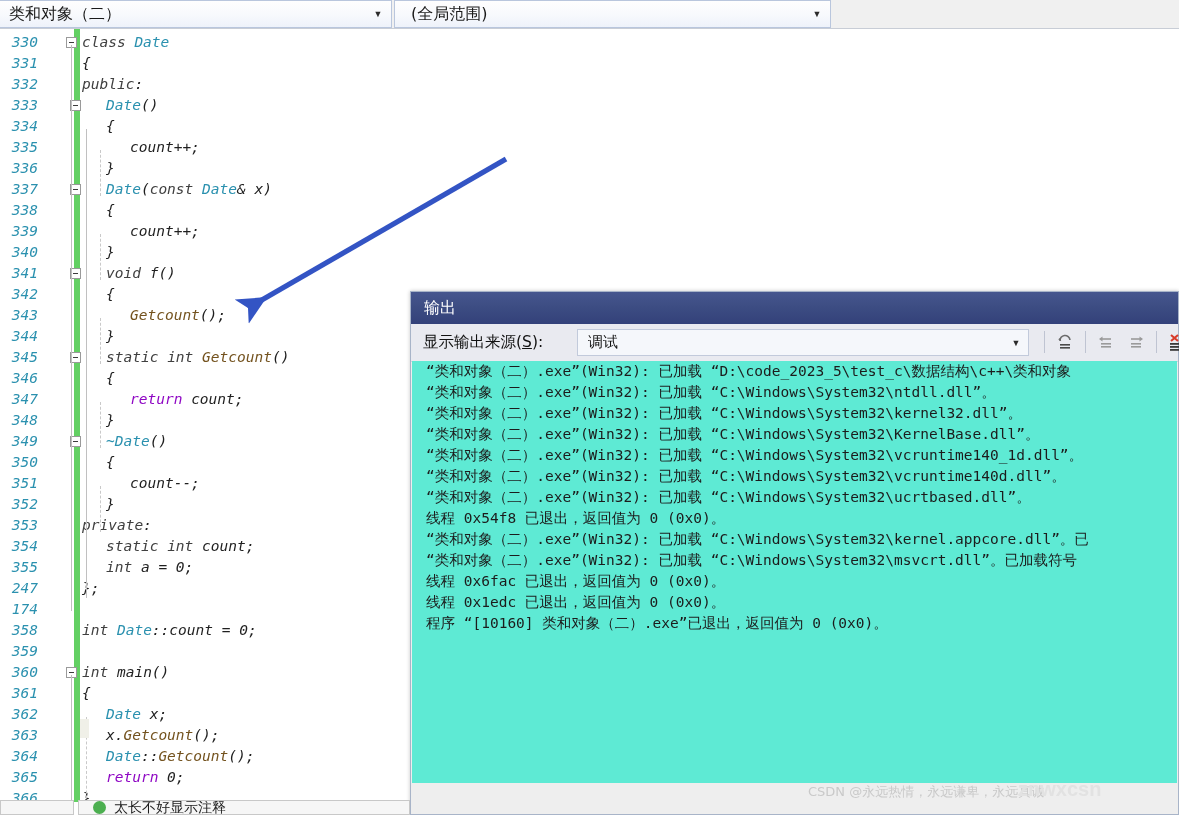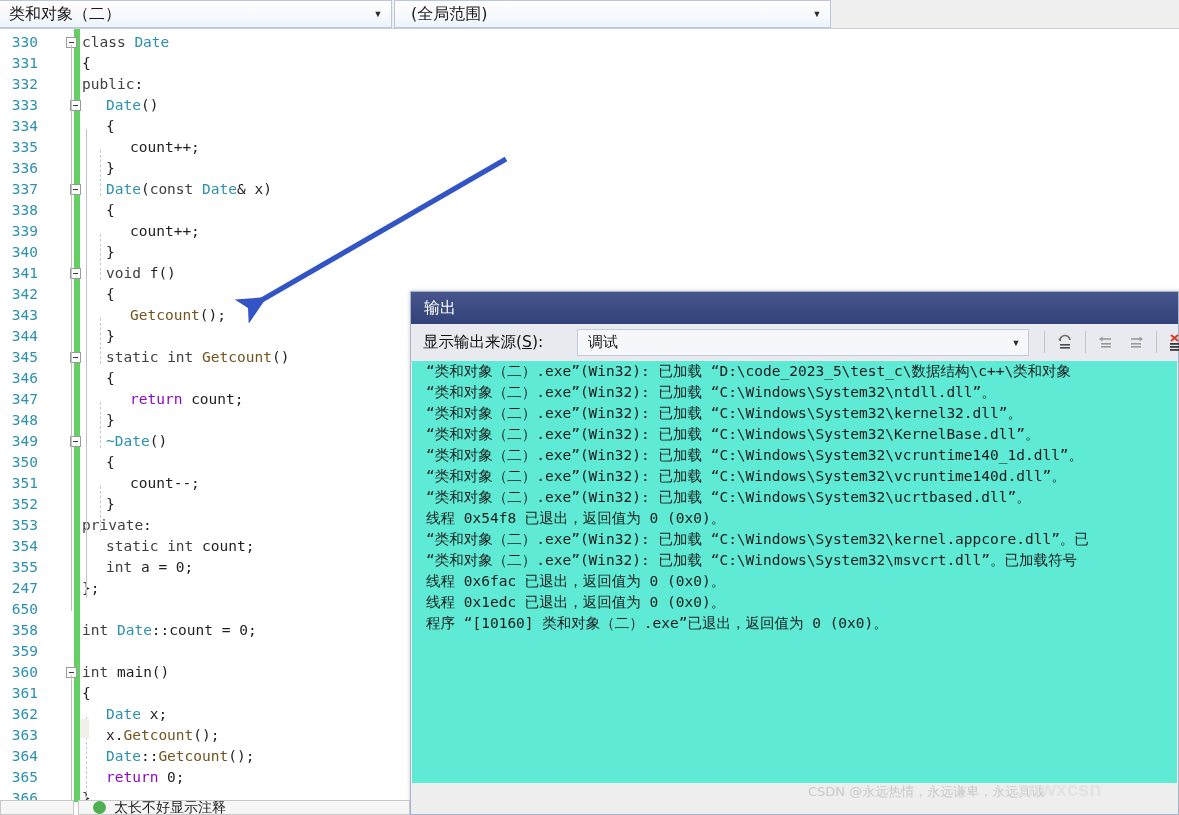--- a/index.html
+++ b/index.html
@@ -37,21 +37,21 @@
     position:absolute;left:831px;top:0;width:348px;height:28px;
     background:#f0f0f0;border-bottom:1px solid #d6d6d6;
   }
   #topbar-underline{
     position:absolute;left:0;top:28px;width:1179px;height:1px;background:#c8cdd6;
   }
 
   
   #editor{
     position:absolute;left:0;top:29px;width:1179px;height:786px;
-    background:#ffffff;overflow:hidden;
+    background:#ffffff;overflow:hidden;font-style:italic;
   }
   #gutter-bg{
     position:absolute;left:0;top:0;width:64px;height:786px;background:#ffffff;
   }
   
   #change-bar{
     position:absolute;left:74px;top:0;width:6px;height:773px;background:#63d063;
   }
 
   .code-line{
@@ -241,21 +241,21 @@
       <div class="lineno" style="top: 465px;">352</div>
       <div class="code-line codetext" style="top: 465px; left: 106px;">}</div>
       <div class="lineno" style="top: 486px;">353</div>
       <div class="code-line codetext" style="top: 486px; left: 82px;"><span class="kw">private</span>:</div>
       <div class="lineno" style="top: 507px;">354</div>
       <div class="code-line codetext" style="top: 507px; left: 106px;"><span class="kw">static</span> <span class="kw">int</span> <span class="pl">count</span>;</div>
       <div class="lineno" style="top: 528px;">355</div>
       <div class="code-line codetext" style="top: 528px; left: 106px;"><span class="kw">int</span> <span class="pl">a</span> = 0;</div>
       <div class="lineno" style="top: 549px;">247</div>
       <div class="code-line codetext" style="top: 549px; left: 82px;">};</div>
-      <div class="lineno" style="top: 570px;">650</div>
+      <div class="lineno" style="top: 570px;">174</div>
       <div class="code-line codetext" style="top: 570px; left: 82px;"></div>
       <div class="lineno" style="top: 591px;">358</div>
       <div class="code-line codetext" style="top: 591px; left: 82px;"><span class="kw">int</span> <span class="ty">Date</span>::<span class="pl">count</span> = 0;</div>
       <div class="lineno" style="top: 612px;">359</div>
       <div class="code-line codetext" style="top: 612px; left: 82px;"></div>
       <div class="lineno" style="top: 633px;">360</div>
       <div class="code-line codetext" style="top: 633px; left: 82px;"><span class="kw">int</span> <span class="pl">main</span>()</div>
       <div class="fold" style="top: 638px; left: 66px;"></div>
       <div class="lineno" style="top: 654px;">361</div>
       <div class="code-line codetext" style="top: 654px; left: 82px;">{</div>

